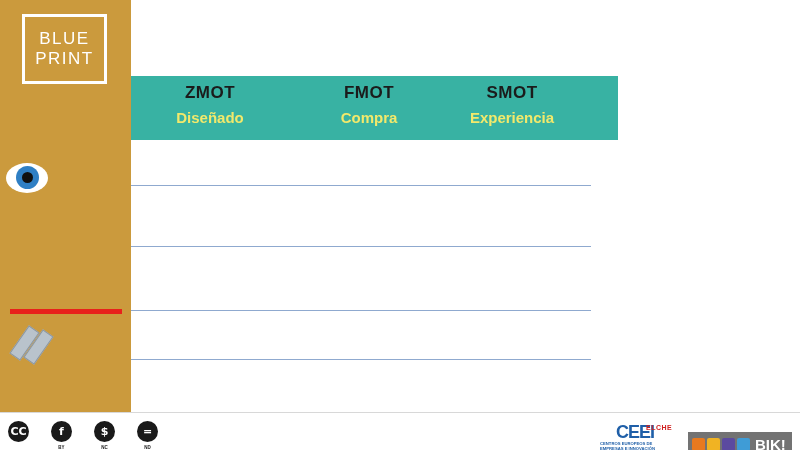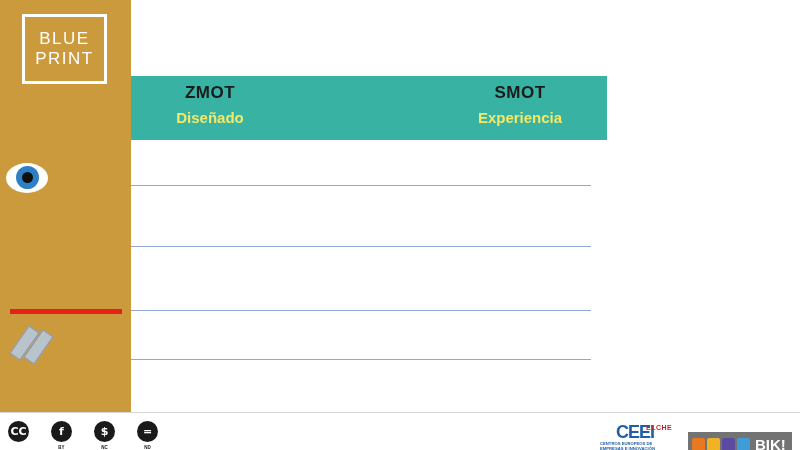--- a/index.html
+++ b/index.html
@@ -55,23 +55,24 @@
     font-weight: normal;
     letter-spacing: 1.5px;
     line-height: 20px;
   }
 
   
   .header-band {
     position: absolute;
     left: 131px;
     top: 76px;
-    width: 476px;
+    width: 440px;
     height: 64px;
     background: #38b2a3;
+    padding-left: 47px;
   }
   .header-cell {
     position: absolute;
     top: 0;
     width: 158px;
     height: 64px;
     text-align: center;
     box-sizing: border-box;
     padding-top: 7px;
   }
@@ -315,21 +316,25 @@
       <span>BLUE</span>
       <span>PRINT</span>
     </div>
   </div>
 
   <div class="header-band">
     <div class="header-cell" style="left:0px;">
       <div class="moment">ZMOT</div>
       <div class="sub">Diseñado</div>
     </div>
-    <div class="header-cell" style="left:310px;">
+    <div class="header-cell" style="left:159px;">
+      <div class="moment">FMOT</div>
+      <div class="sub">Compra</div>
+    </div>
+    <div class="header-cell" style="left:302px;">
       <div class="moment">SMOT</div>
       <div class="sub">Experiencia</div>
     </div>
   </div>
 
   <div class="row-label" style="top:143px;">
     <div>Evidencia</div>
     <div>Física</div>
   </div>
 

